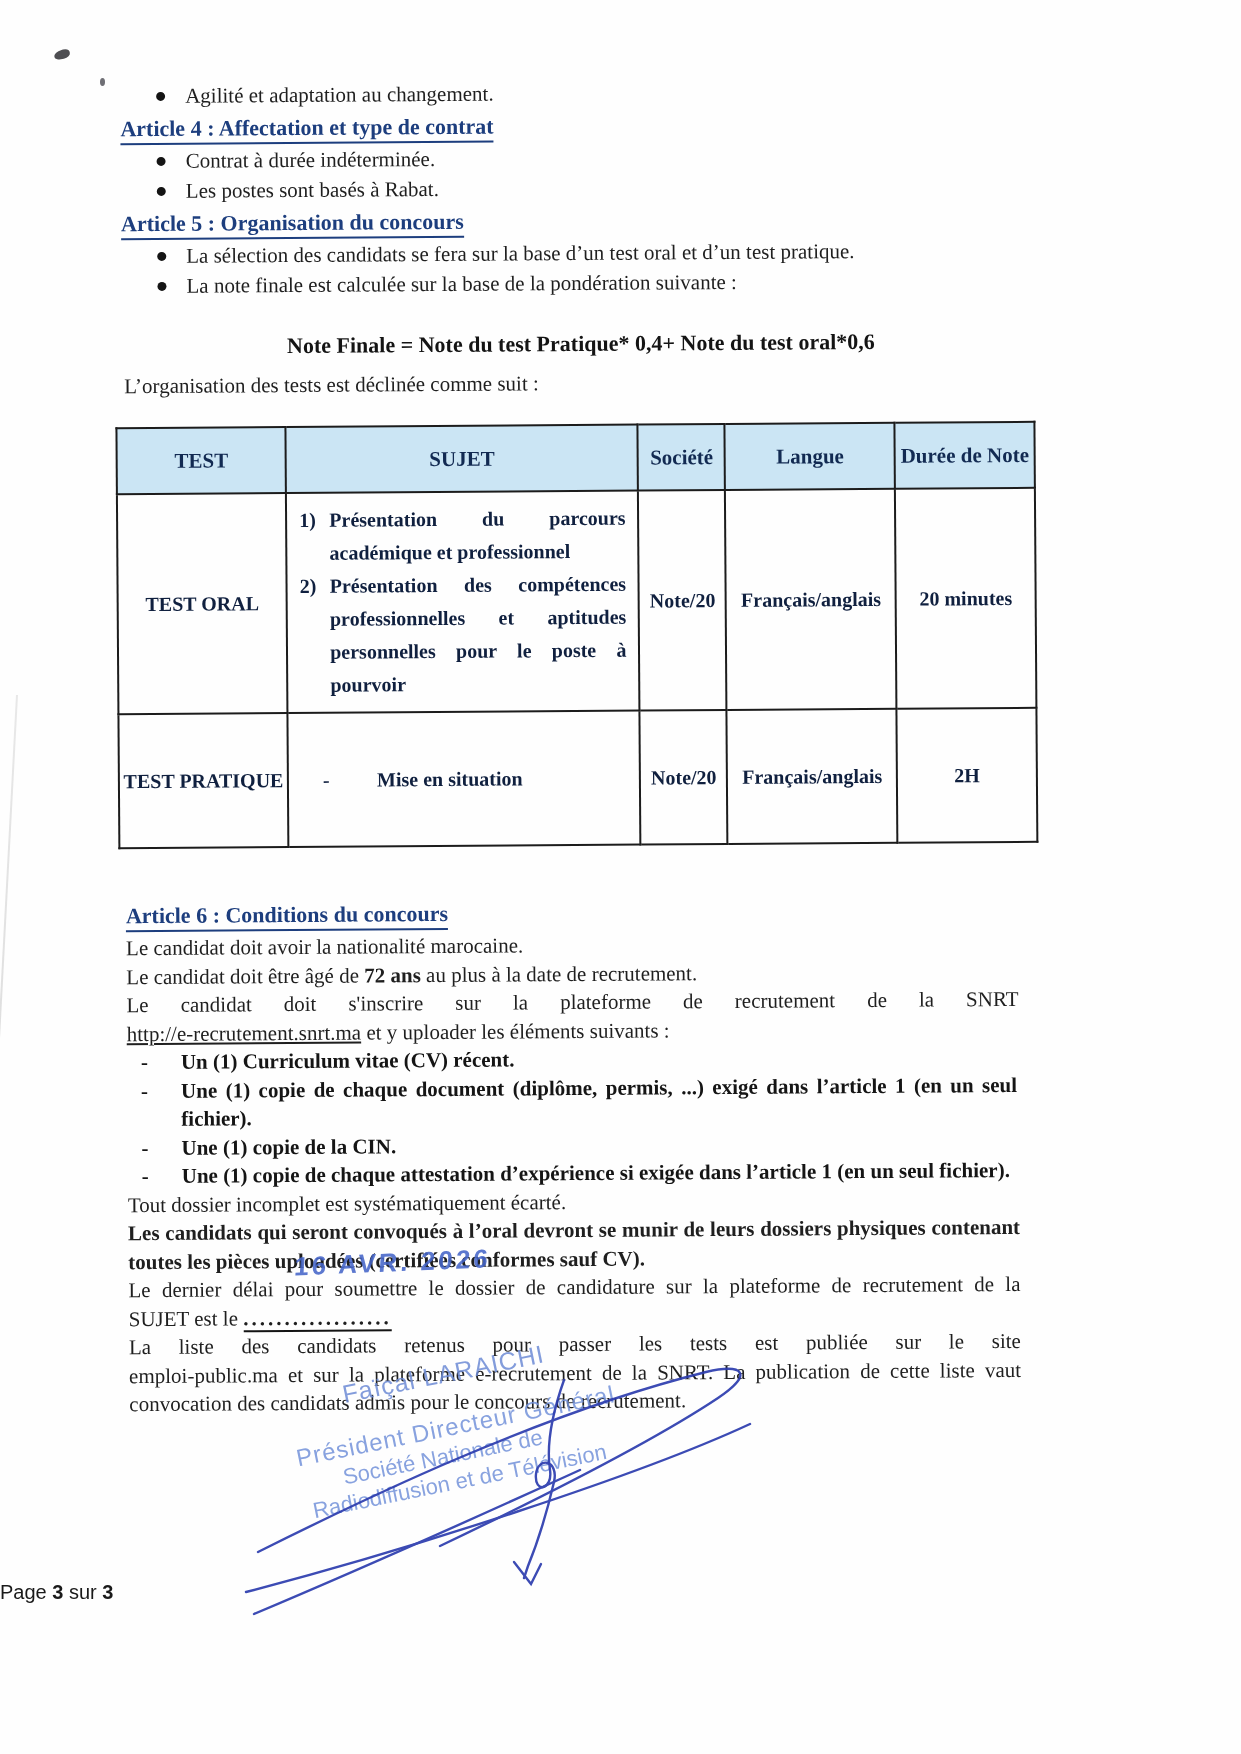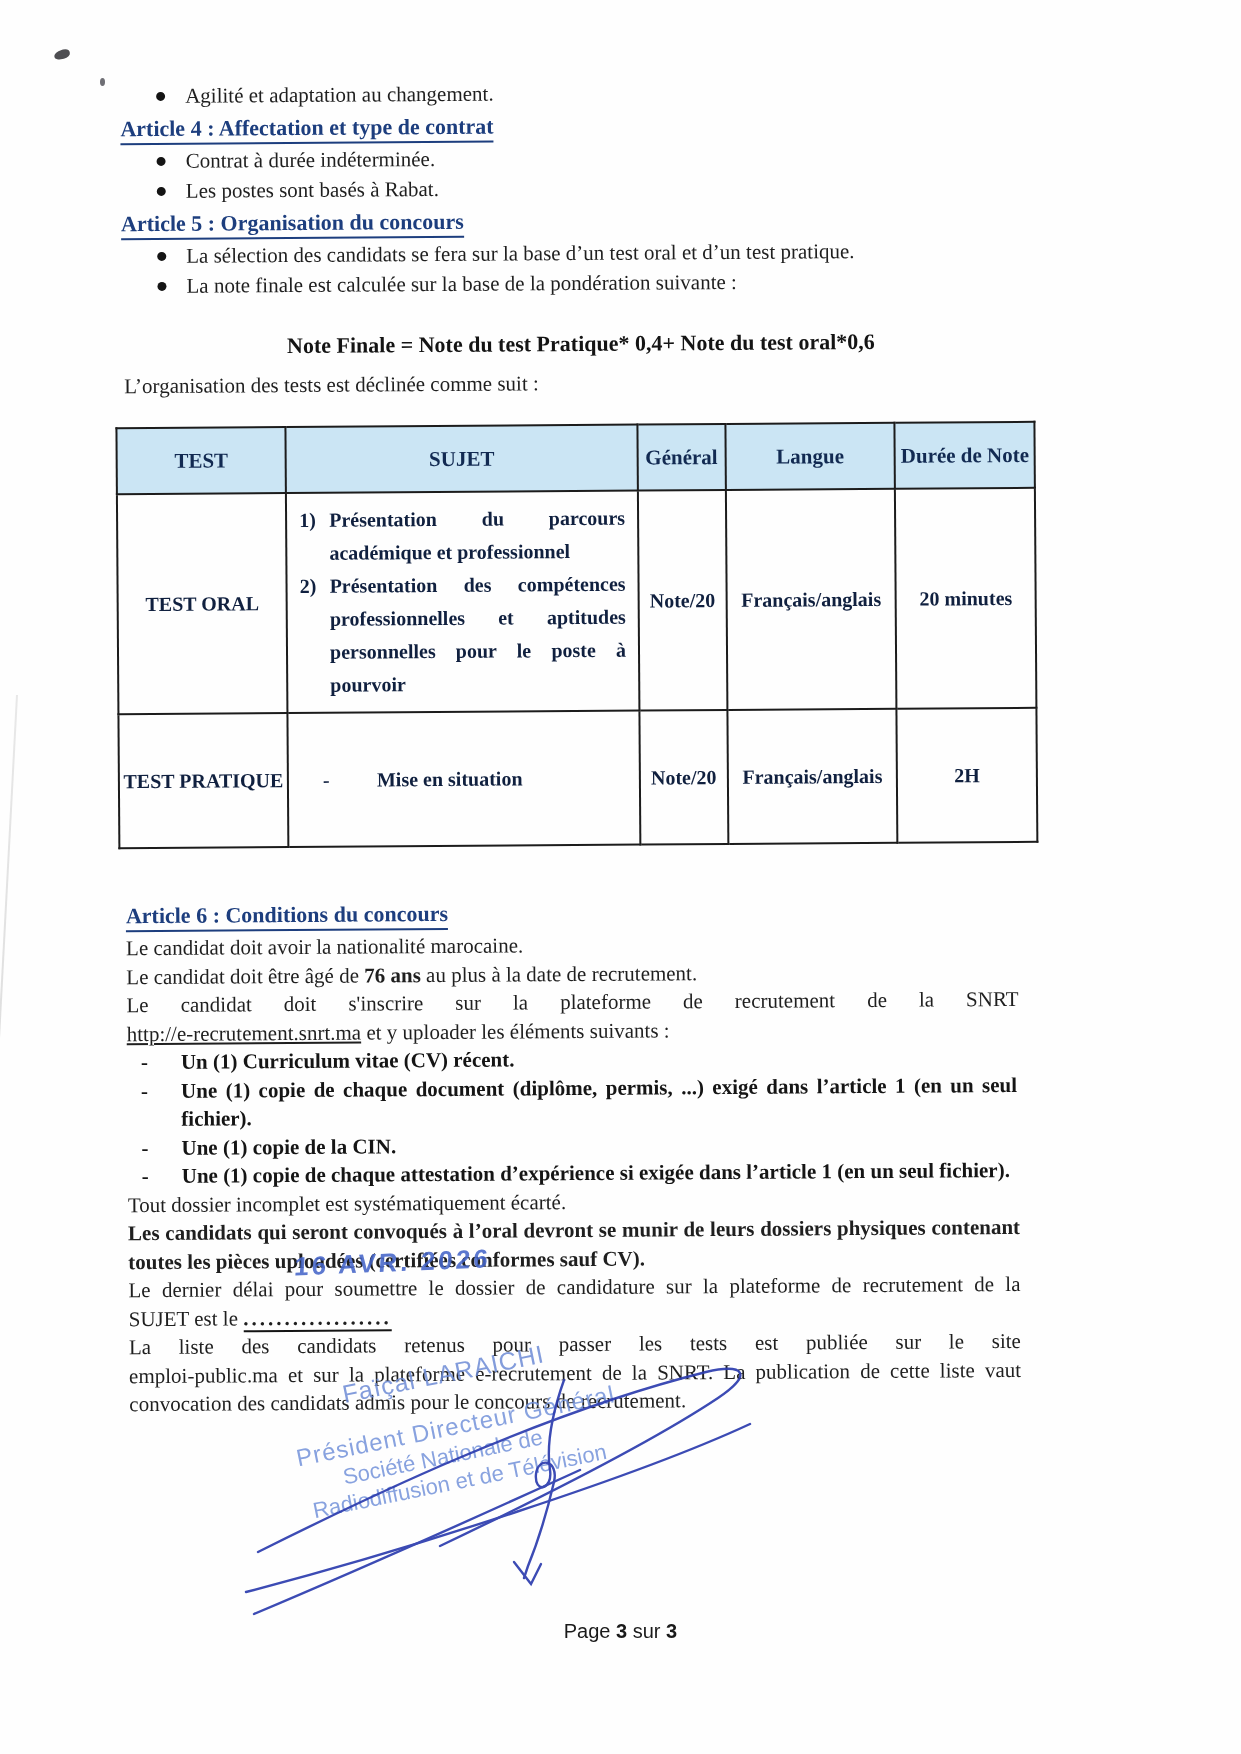--- a/index.html
+++ b/index.html
@@ -67,21 +67,21 @@
   .sig-zone{position:absolute;left:228px;top:1352px;width:580px;height:280px;}
   .stamp-block{position:absolute;left:55px;top:40px;transform:rotate(-11.5deg);
      transform-origin:left top;font-family:"Liberation Sans","DejaVu Sans",sans-serif;
      color:#7493da;opacity:.85;white-space:nowrap;}
   .stamp-name{font-size:25px;color:#6e8cd6;margin-left:58px;margin-bottom:24px;letter-spacing:1px;}
   .stamp-title{font-size:24px;line-height:29px;letter-spacing:1px;}
   .stamp-org1{font-size:22px;line-height:27px;margin-left:42px;}
   .stamp-org2{font-size:22px;line-height:27px;margin-left:6px;}
   svg.sig{position:absolute;left:0;top:0;}
 
-  .footer{position:absolute;left:0;top:1620px;width:1241px;text-align:center;
+  .footer{position:absolute;left:0;top:1581px;width:1241px;
      font-family:"Liberation Sans","DejaVu Sans",sans-serif;font-size:20px;color:#1a1a1a;}
   .footer .num{font-weight:bold;}
 </style>
 </head>
 <body>
 
 <div class="page">
   <div class="edge-line"></div>
   <div class="speck1"></div>
   <div class="speck2"></div>
@@ -118,21 +118,21 @@
     </div>
 
     <div class="formula">Note Finale = Note du test Pratique* 0,4+ Note du test oral*0,6</div>
     <div class="orgline">L’organisation des tests est déclinée comme suit :</div>
 
     <table class="tests">
       <thead>
         <tr>
           <th>TEST</th>
           <th>SUJET</th>
-          <th>Général</th>
+          <th>Société</th>
           <th>Langue</th>
           <th>Durée de Note</th>
         </tr>
       </thead>
       <tbody>
         <tr class="r1">
           <td class="c-test">TEST ORAL</td>
           <td class="c-sujet">
             <div class="numitem">
               <span class="mark">1)</span>
@@ -160,21 +160,21 @@
           <td class="c-duree">2H</td>
         </tr>
       </tbody>
     </table>
 
     <div class="art" style="margin-top:52px;">
       <span class="u">Article 6 : Conditions du concours</span>
     </div>
 
     <div class="para">Le candidat doit avoir la nationalité marocaine.</div>
-    <div class="para"><span>Le candidat doit être âgé de </span><span class="b">76 ans</span><span> au plus à la date de recrutement.</span></div>
+    <div class="para"><span>Le candidat doit être âgé de </span><span class="b">72 ans</span><span> au plus à la date de recrutement.</span></div>
     <div class="para jlast">Le candidat doit s'inscrire sur la plateforme de recrutement de la SNRT</div>
     <div class="para"><span class="doc-link">http://e-recrutement.snrt.ma</span><span> et y uploader les éléments suivants :</span></div>
 
     <div class="ditem">
       <span class="dmark">-</span>
       <span class="dtext">Un (1) Curriculum vitae (CV) récent.</span>
     </div>
     <div class="ditem">
       <span class="dmark">-</span>
       <span class="dtext">Une (1) copie de chaque document (diplôme, permis, ...) exigé dans l’article 1 (en un seul fichier).</span>

